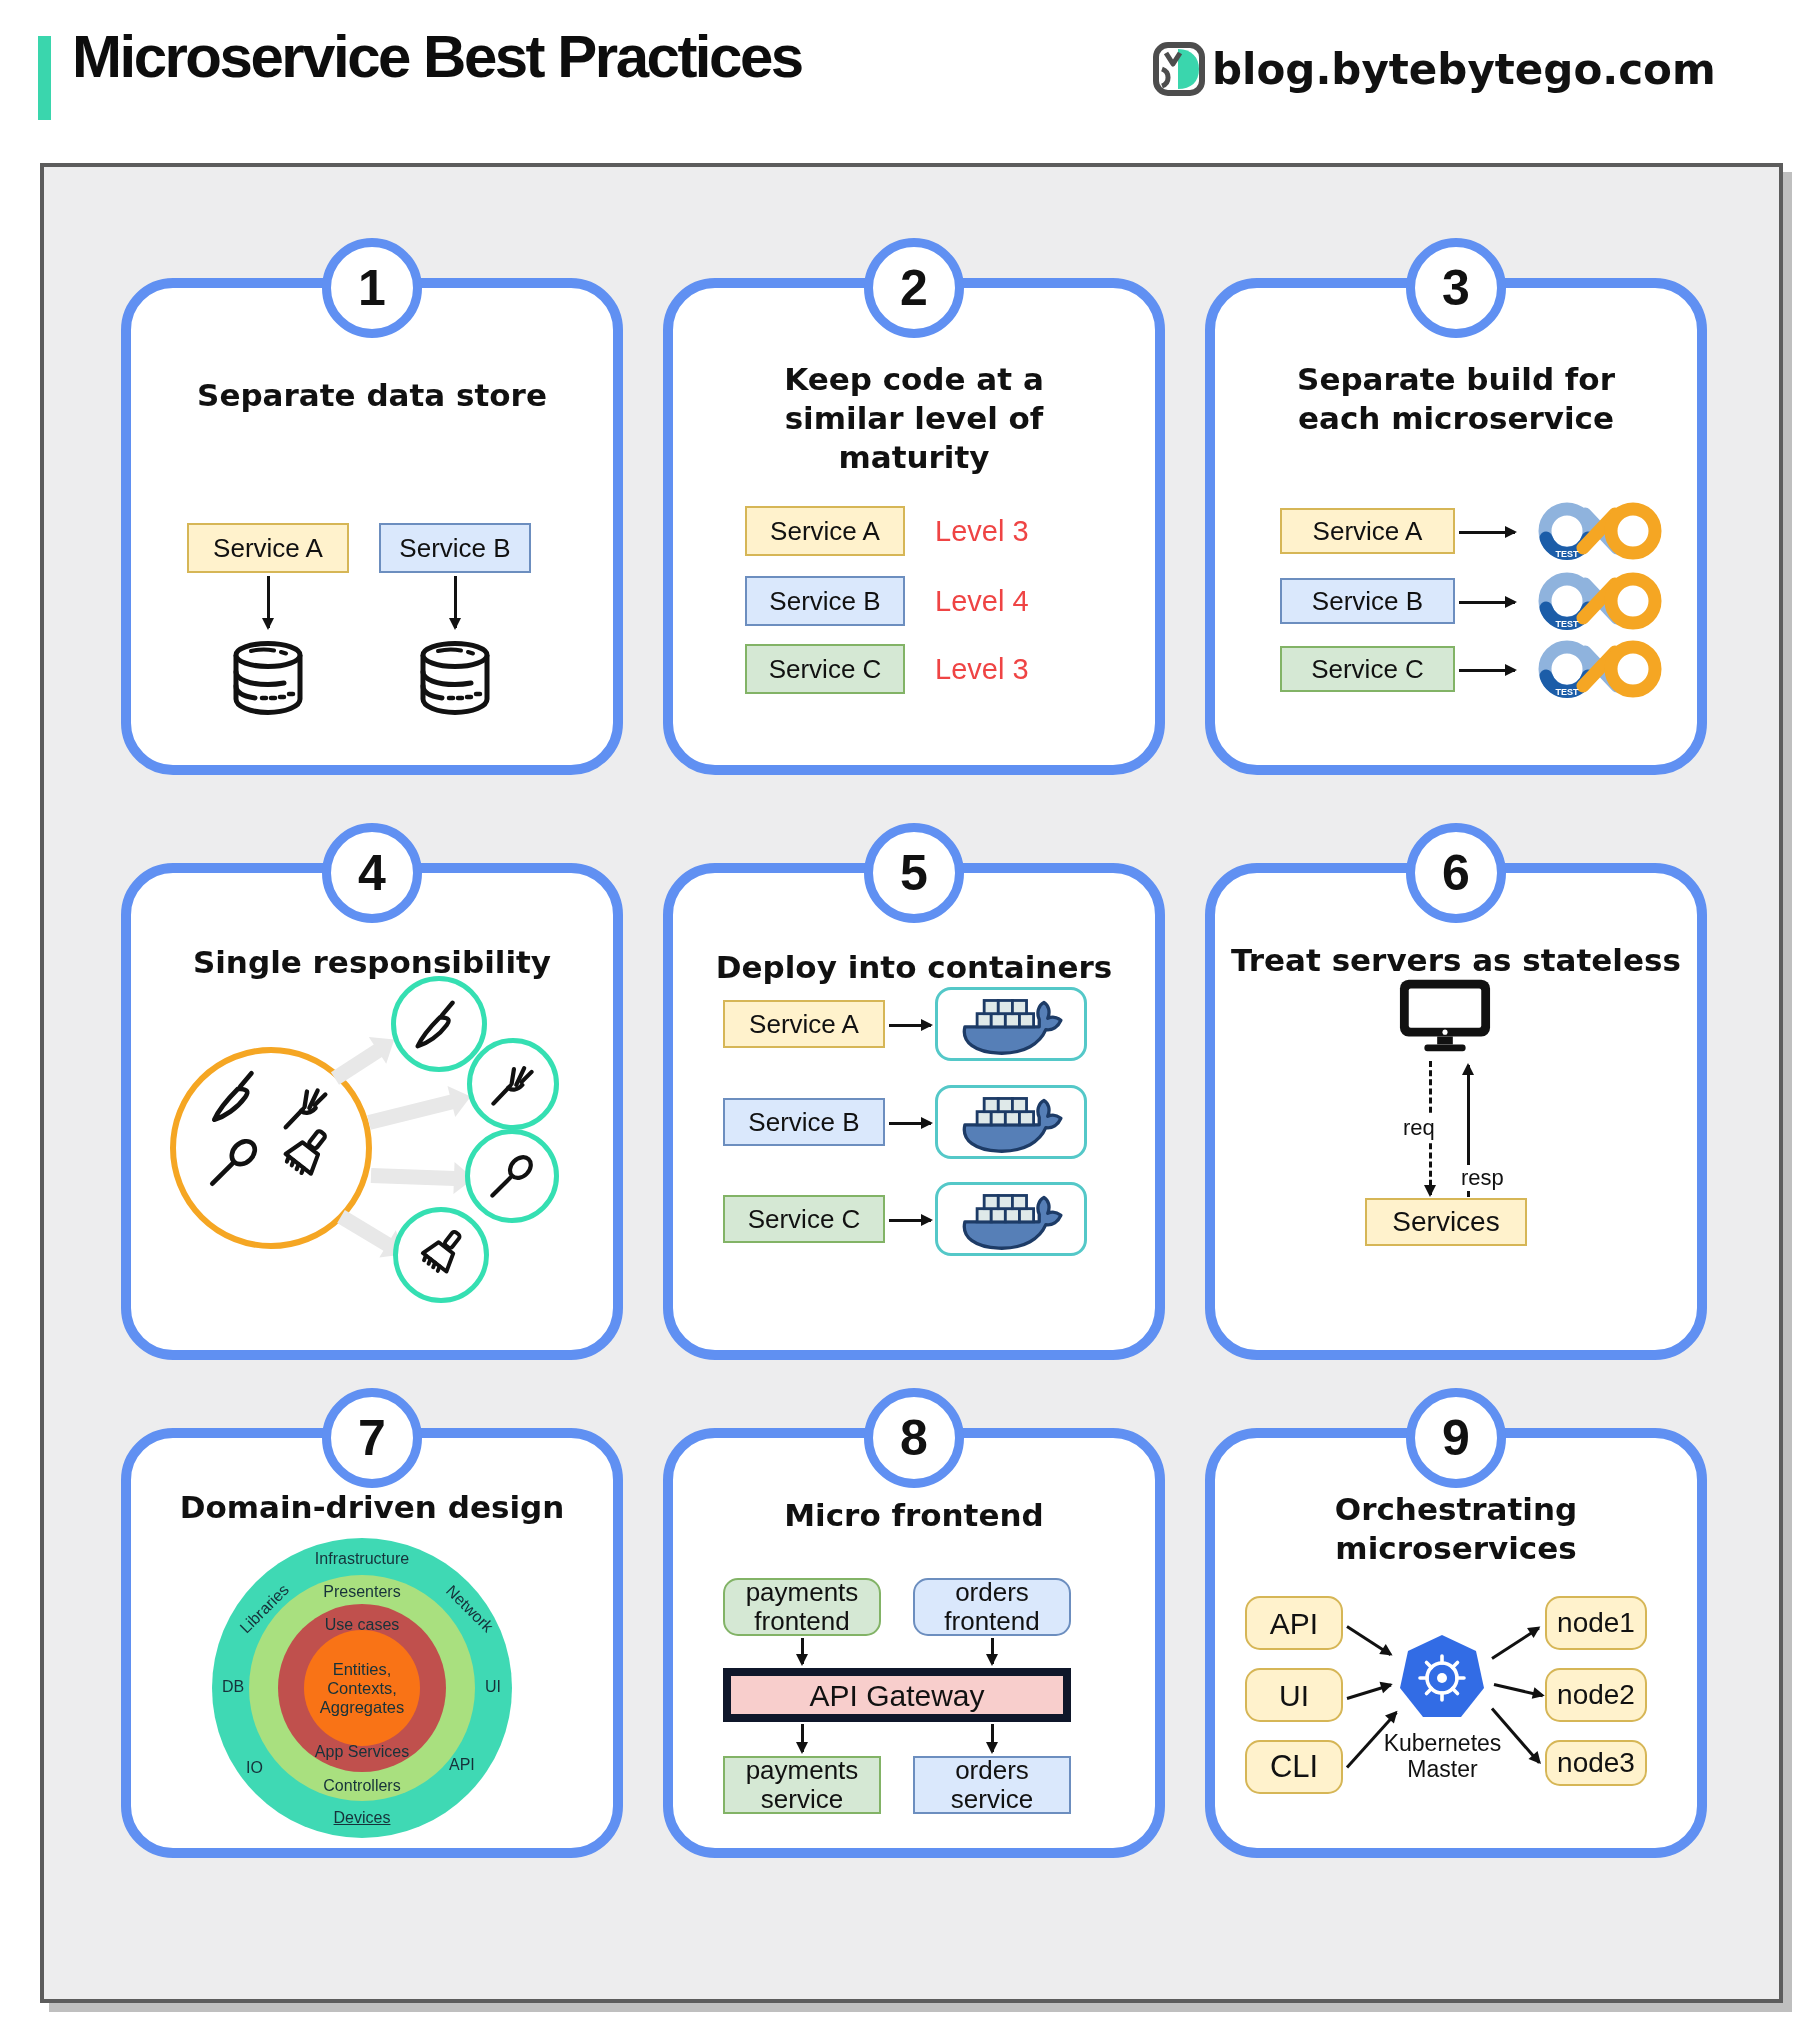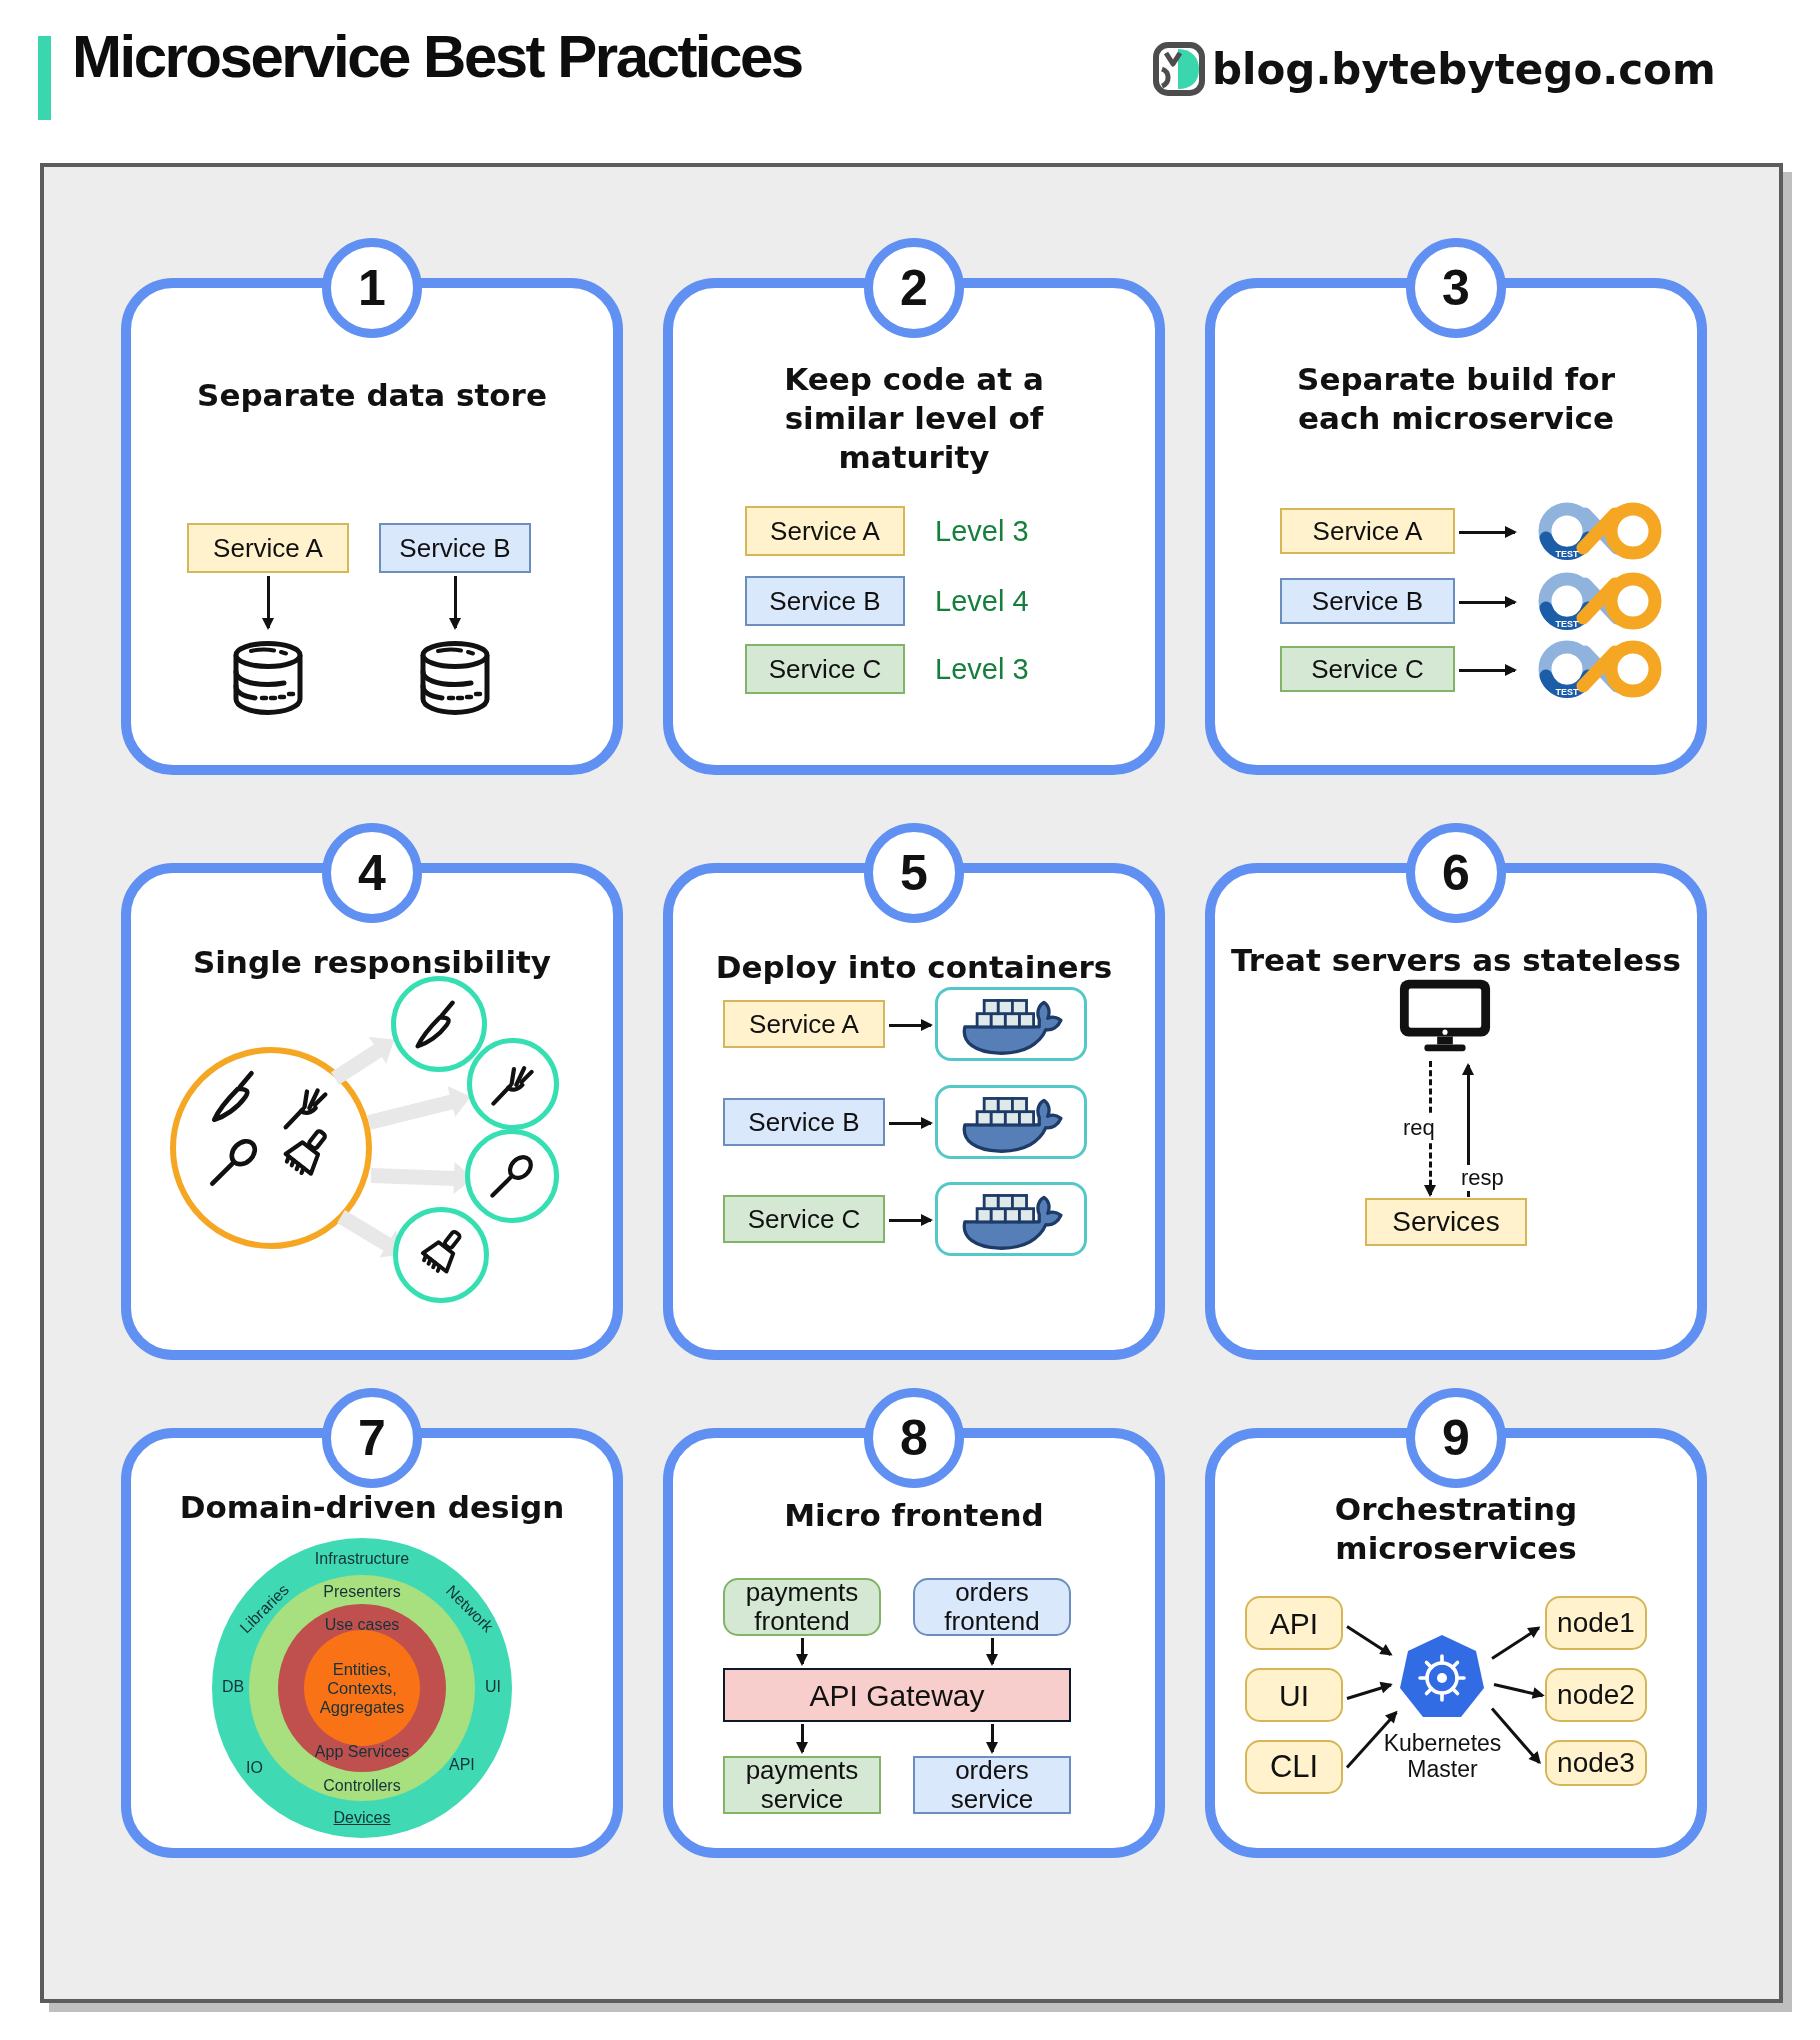--- a/index.html
+++ b/index.html
@@ -17,24 +17,24 @@
   
   .card{position:absolute;background:#fff;border:10px solid #6090f2;border-radius:52px;box-sizing:border-box;}
   .badge{position:absolute;left:50%;top:-50px;transform:translateX(-50%);width:100px;height:100px;box-sizing:border-box;background:#fff;border:9px solid #6090f2;border-radius:50%;display:flex;align-items:center;justify-content:center;font:700 50px "Liberation Sans",sans-serif;color:#111;}
   .card-title{position:absolute;left:0;right:0;margin:0;text-align:center;font:700 31px "DejaVu Sans",sans-serif;color:#111;line-height:1.25;}
 
   
   .box{position:absolute;box-sizing:border-box;display:flex;align-items:center;justify-content:center;font:26px "Liberation Sans",sans-serif;color:#111;text-align:center;line-height:1.1;background:#fff;}
   .box.yellow{background:#fff2cc;border:2px solid #d6b656;}
   .box.blue{background:#dae8fc;border:2px solid #6c8ebf;}
   .box.green{background:#d5e8d4;border:2px solid #82b366;}
-  .box.pink{background:#f8cecc;border:2px solid #0f172a;}
+  .box.pink{background:#f8cecc;border:8px solid #0f172a;}
   .box.rounded{border-radius:15px;}
 
-  .lvl{position:absolute;font:29px "Liberation Sans",sans-serif;color:#15803d;}
+  .lvl{position:absolute;font:29px "Liberation Sans",sans-serif;color:#ef4444;}
 
   .arr-v{position:absolute;width:0;border-left:3px solid #111;}
   .arr-v::after{content:"";position:absolute;bottom:-2px;left:-8px;width:0;height:0;border:6.5px solid transparent;border-bottom:none;border-top:12px solid #111;}
   .arr-v.dashed{border-left-style:dashed;}
   .arr-v.up::after{bottom:auto;top:-2px;border-top:none;border-bottom:12px solid #111;}
   .arr-h{position:absolute;height:0;border-top:3px solid #111;transform-origin:left center;}
   .arr-h::after{content:"";position:absolute;right:-2px;top:-8px;width:0;height:0;border:6.5px solid transparent;border-right:none;border-left:12px solid #111;}
 
   .garr{position:absolute;height:15px;background:#e8e8e8;transform-origin:left center;}
   .garr::after{content:"";position:absolute;right:-19px;top:-9px;width:0;height:0;border:16.5px solid transparent;border-right:none;border-left:20px solid #e8e8e8;}

